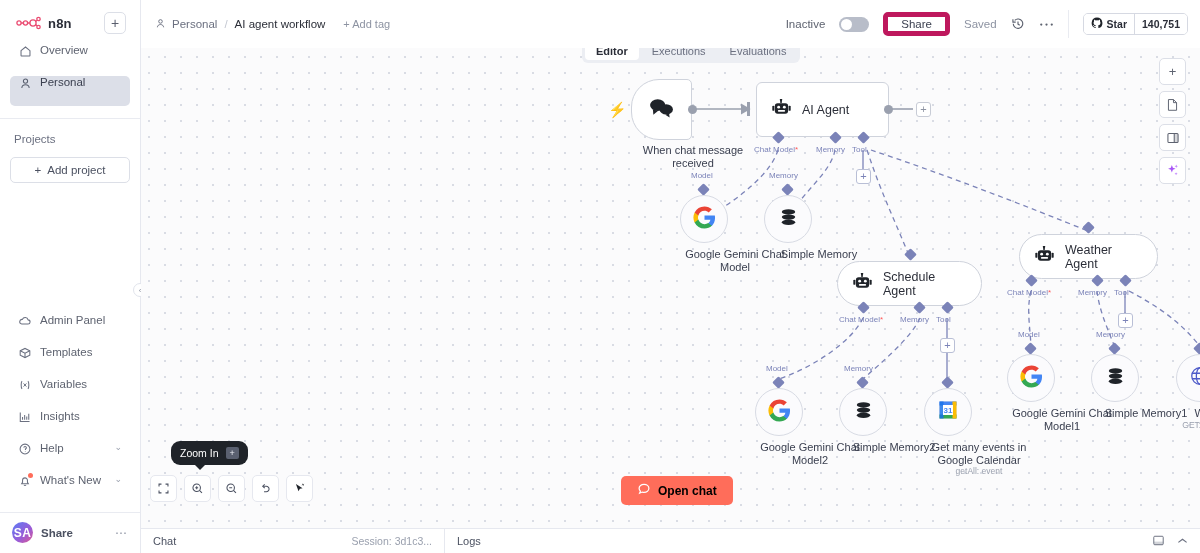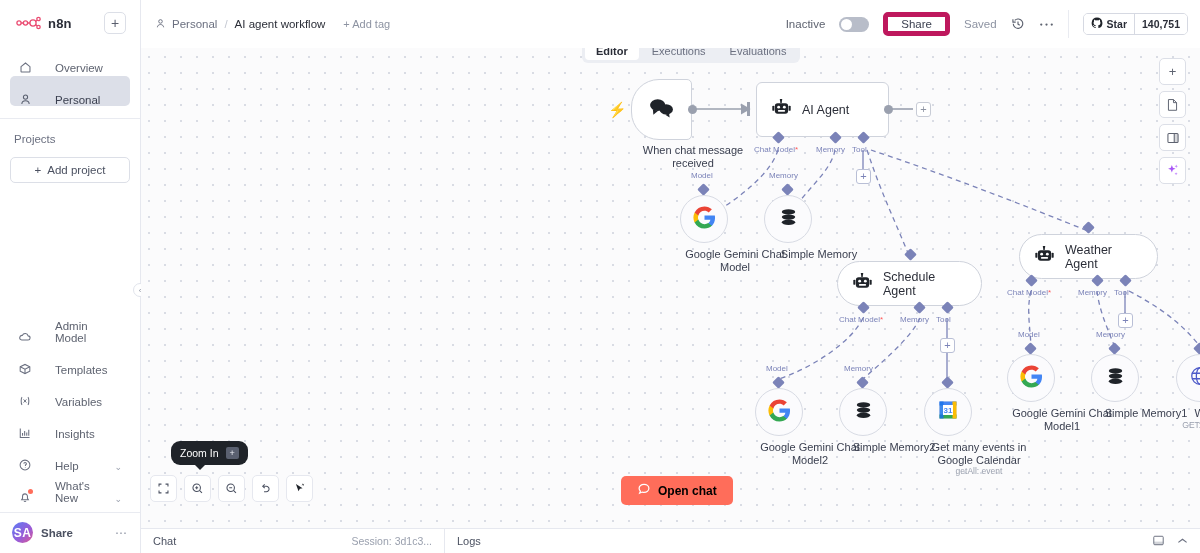--- a/index.html
+++ b/index.html
@@ -19,21 +19,21 @@
   .sb-top { padding: 10px 10px 0 10px; }
   .logo-row { display: flex; align-items: center; gap: 6px; padding: 2px 4px 10px 6px; }
   .logo-mark { width: 26px; height: 14px; }
   .logo-text { font-size: 13px; font-weight: 700; color: #2b2e38; letter-spacing: .2px; }
   .plus-box {
     margin-left: auto; width: 22px; height: 22px; border: 1px solid #dcdfe7;
     border-radius: 5px; display: flex; align-items: center; justify-content: center;
     color: #5a5f6e; font-size: 14px; background: #fff;
   }
   .nav-item {
-    display: flex; align-items: flex-end; gap: 23px;
+    display: flex; align-items: flex-start; gap: 8px;
     height: 30px; padding: 0 8px; border-radius: 5px; margin-bottom: 2px;
     font-size: 11.5px; color: #5e6370; cursor: pointer;
   }
   .nav-item.active { background: #dcdfe8; color: #3b4050; }
   .nav-ico { width: 14px; height: 14px; display: flex; align-items: center; justify-content: center; color: #6b7080; }
   .sb-divider { height: 1px; background: #e9ebf1; margin: 10px 0 0 0; }
   .sec-title { font-size: 11.5px; color: #6b7080; padding: 14px 14px 0 14px; }
   .add-project {
     margin: 12px 10px 0 10px; height: 26px; border: 1px solid #dcdfe7; border-radius: 5px;
     display: flex; align-items: center; justify-content: center; gap: 6px;
@@ -237,21 +237,21 @@
 
     <div class="sb-spacer"></div>
 
     <div class="sb-bottom">
       <div class="nav-item">
         <span class="nav-ico">
           <svg width="14" height="14" viewBox="0 0 16 16" fill="none" stroke="#6b7080" stroke-width="1.2">
             <path d="M4.3 11.5h7a2.4 2.4 0 0 0 .2-4.8A3.4 3.4 0 0 0 5 6.2a2.6 2.6 0 0 0-.7 5.3z"></path>
           </svg>
         </span>
-        <span>Admin Model</span>
+        <span>Admin Panel</span>
       </div>
 
       <div class="nav-item">
         <span class="nav-ico">
           <svg width="14" height="14" viewBox="0 0 16 16" fill="none" stroke="#6b7080" stroke-width="1.2">
             <path d="M2.5 5.5L8 2.8l5.5 2.7v5L8 13.2 2.5 10.5z"></path>
               <path d="M2.5 5.5L8 8.2l5.5-2.7M8 8.2v5"></path>
           </svg>
         </span>
         <span>Templates</span>

